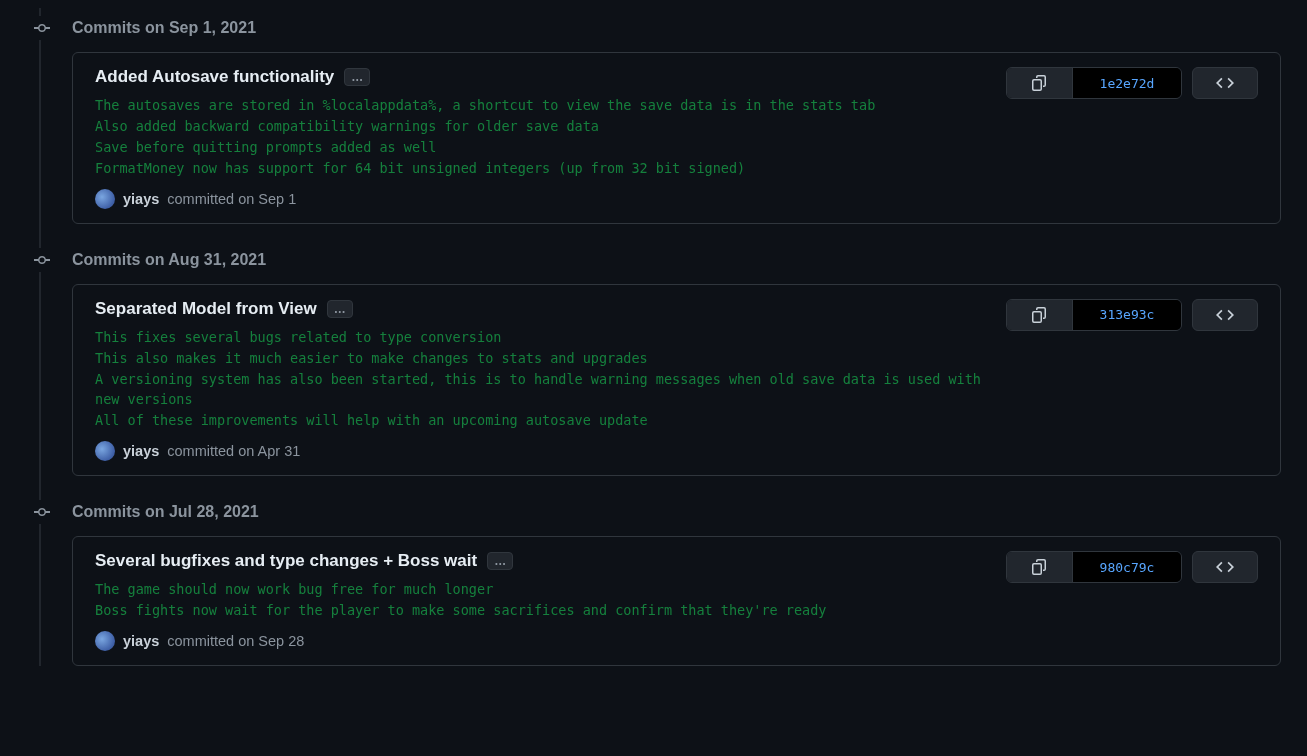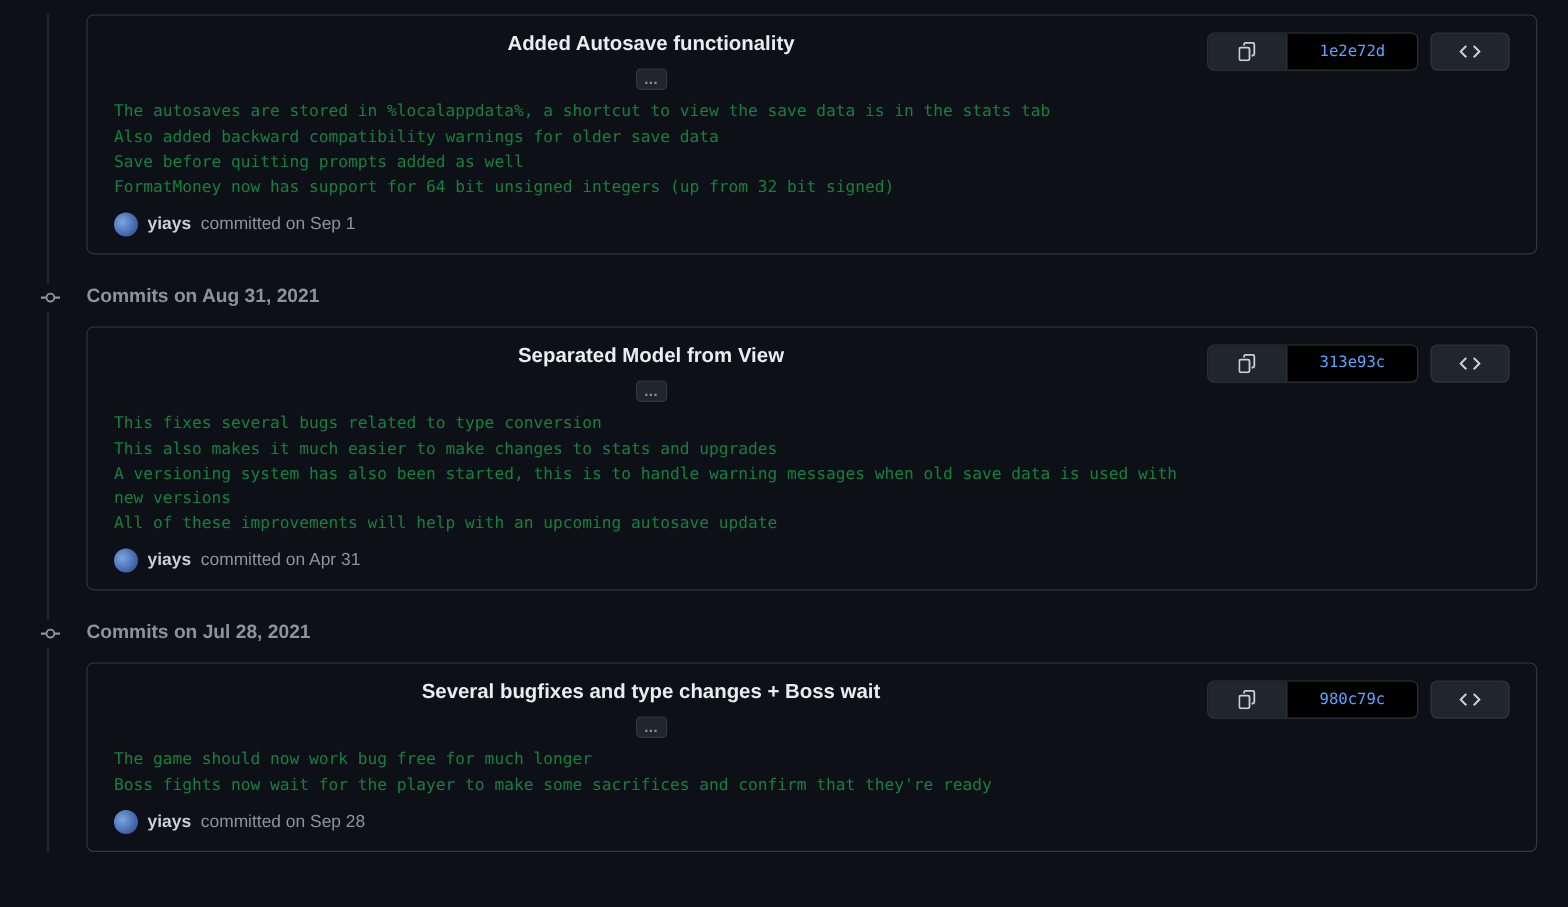--- a/index.html
+++ b/index.html
@@ -64,21 +64,20 @@
   .commit-main {
     flex: 1;
     padding: 14px 16px 14px 22px;
     min-width: 0;
   }
   .commit-title-row {
     display: flex;
     align-items: center;
     gap: 10px;
     margin-bottom: 8px;
-    flex-direction: column;
   }
   .commit-title {
     color: #e6edf3;
     font-size: 17px;
     font-weight: 600;
     cursor: pointer;
   }
   .expand-btn {
     background: #21262d;
     border: 1px solid #30363d;
@@ -160,20 +159,28 @@
     border-radius: 6px;
   }
   svg { display: block; }
 </style>
 </head>
 <body>
 
 <div class="timeline">
   <div class="vline"></div>
 
+  <div class="group-header">
+    <span class="commit-dot-wrap">
+      <svg class="commit-dot" viewBox="0 0 16 16" fill="currentColor">
+          <path d="M10.5 8a2.5 2.5 0 1 1-5 0 2.5 2.5 0 0 1 5 0ZM8 4a4 4 0 0 0-3.87 3H0v2h4.13A4 4 0 0 0 8 12a4 4 0 0 0 3.87-3H16V7h-4.13A4 4 0 0 0 8 4Z"></path>
+        </svg>
+    </span>
+    <h3 class="group-title">Commits on Sep 1, 2021</h3>
+  </div>
 
   <div class="commit-card">
     <div class="commit-main">
       <div class="commit-title-row">
         <a class="commit-title">Added Autosave functionality</a>
         <button class="expand-btn">…</button>
       </div>
       <pre class="commit-desc">The autosaves are stored in %localappdata%, a shortcut to view the save data is in the stats tab
 Also added backward compatibility warnings for older save data
 Save before quitting prompts added as well

